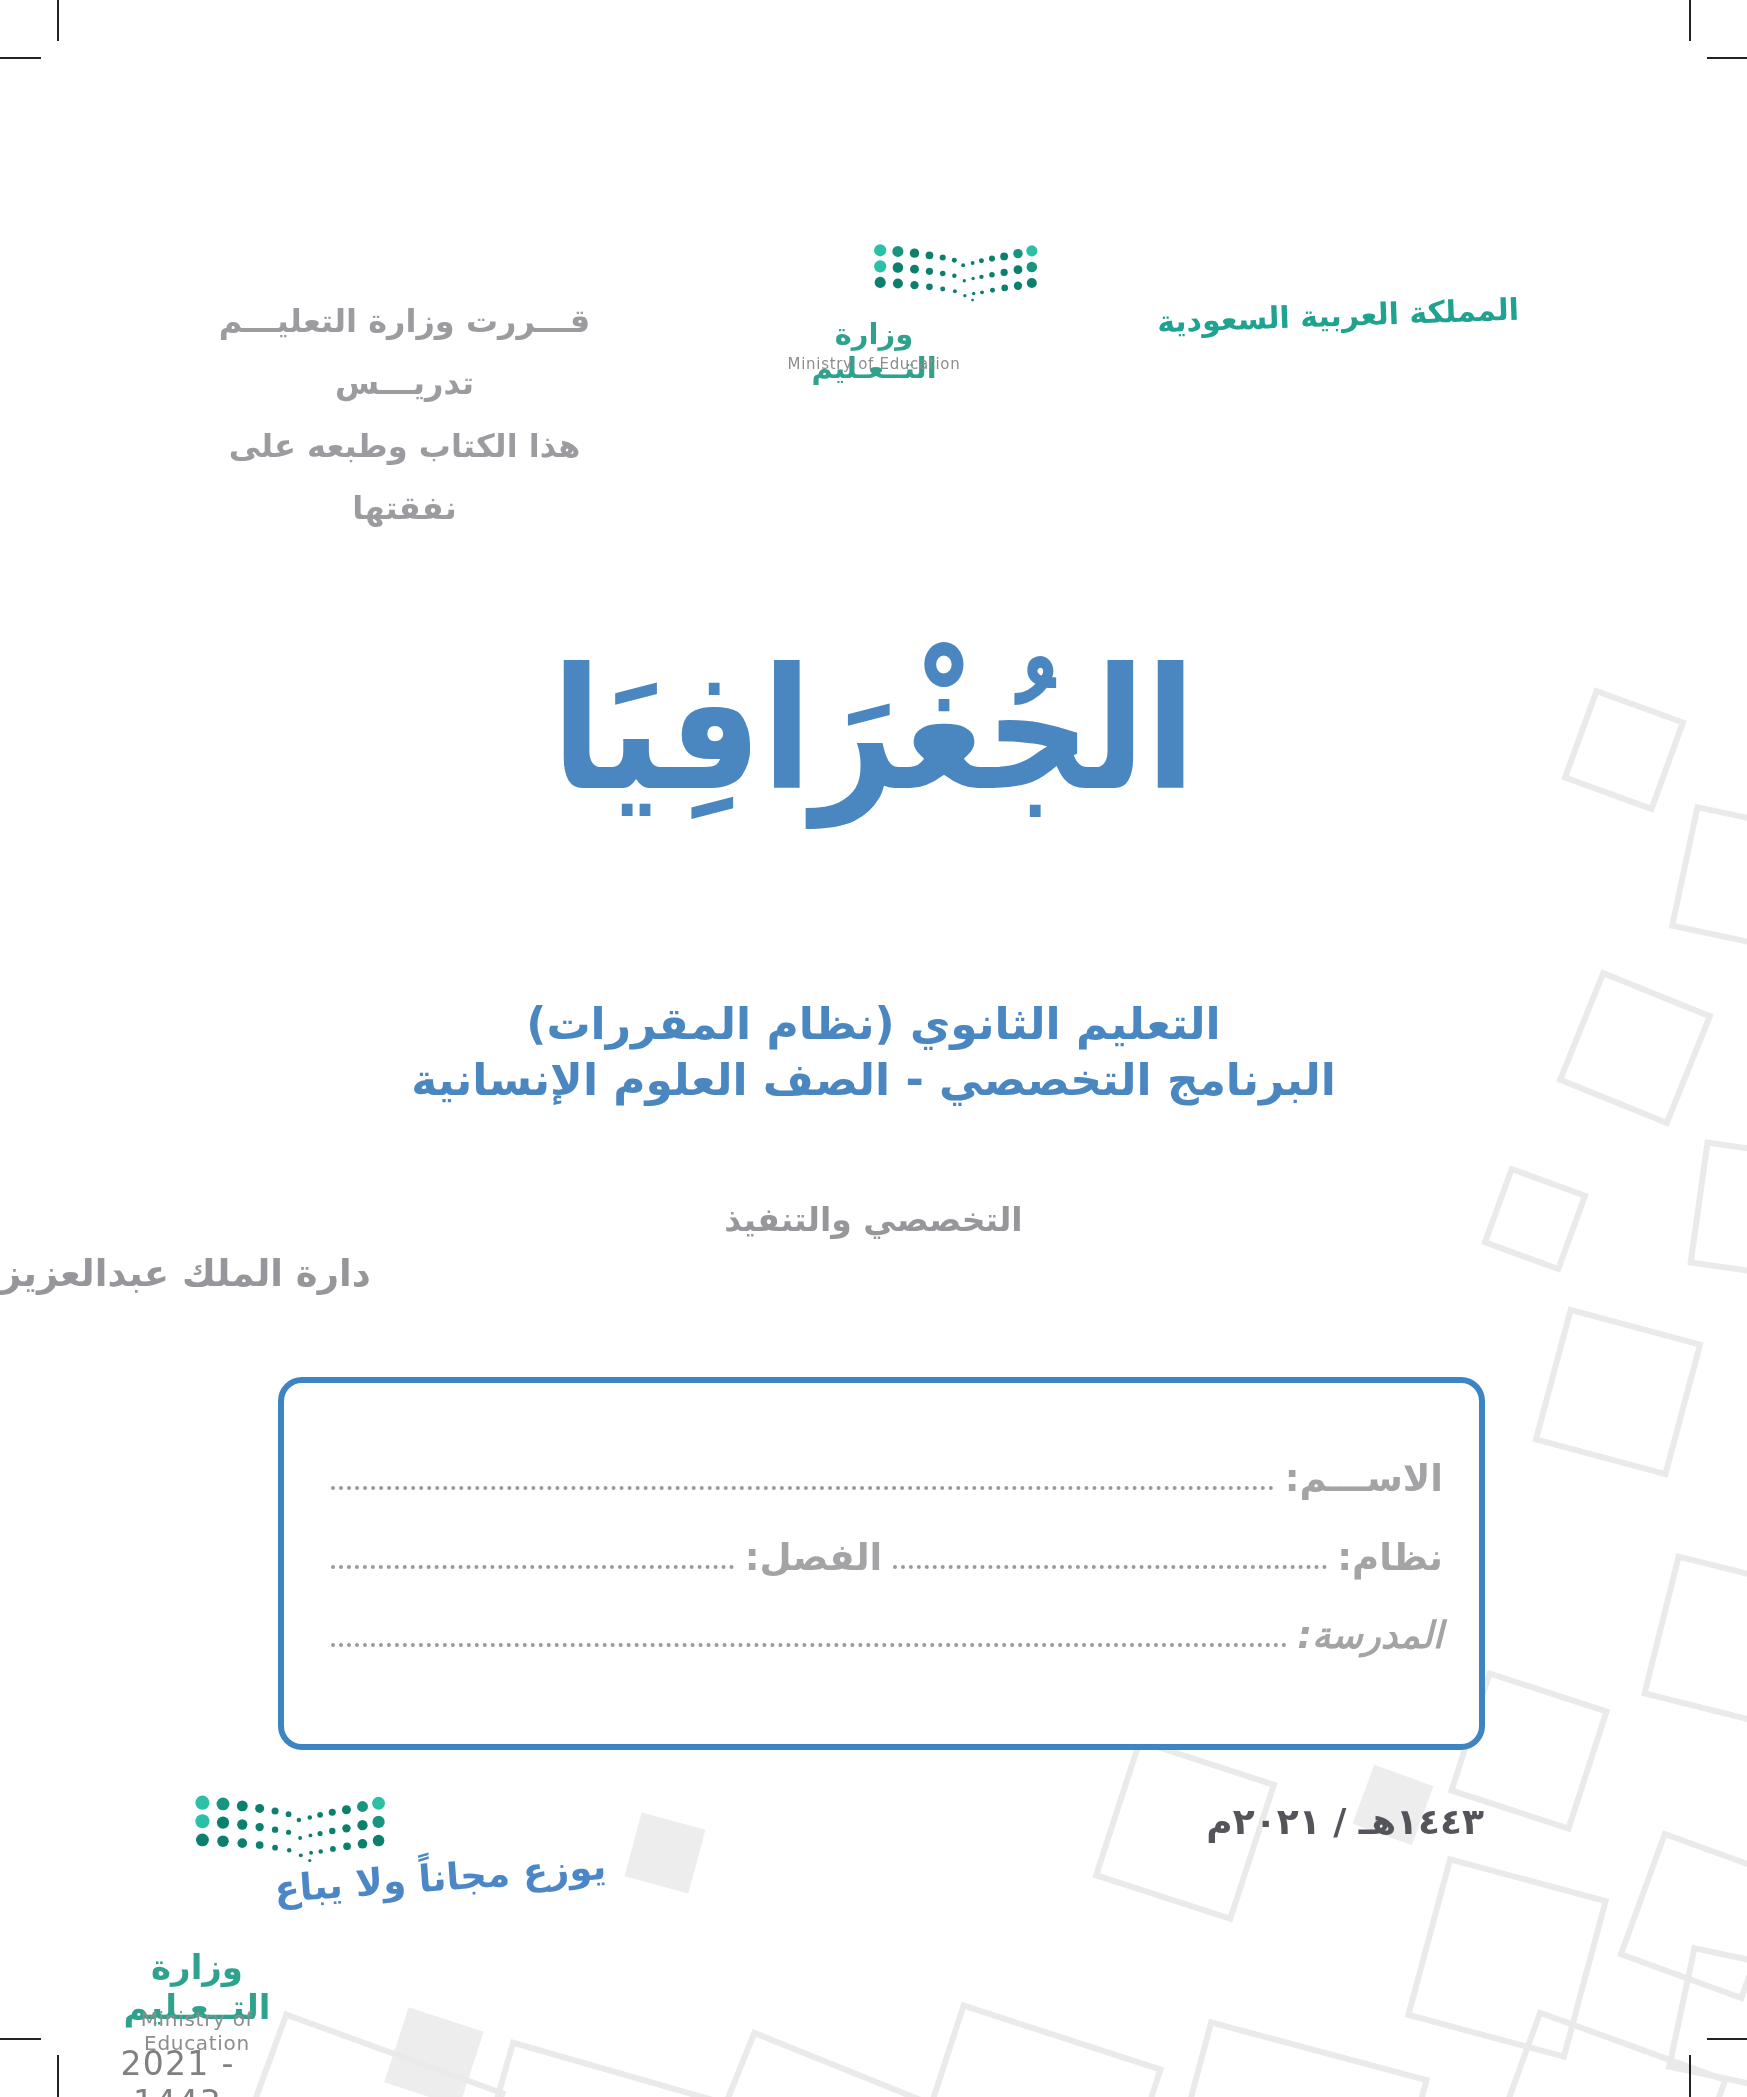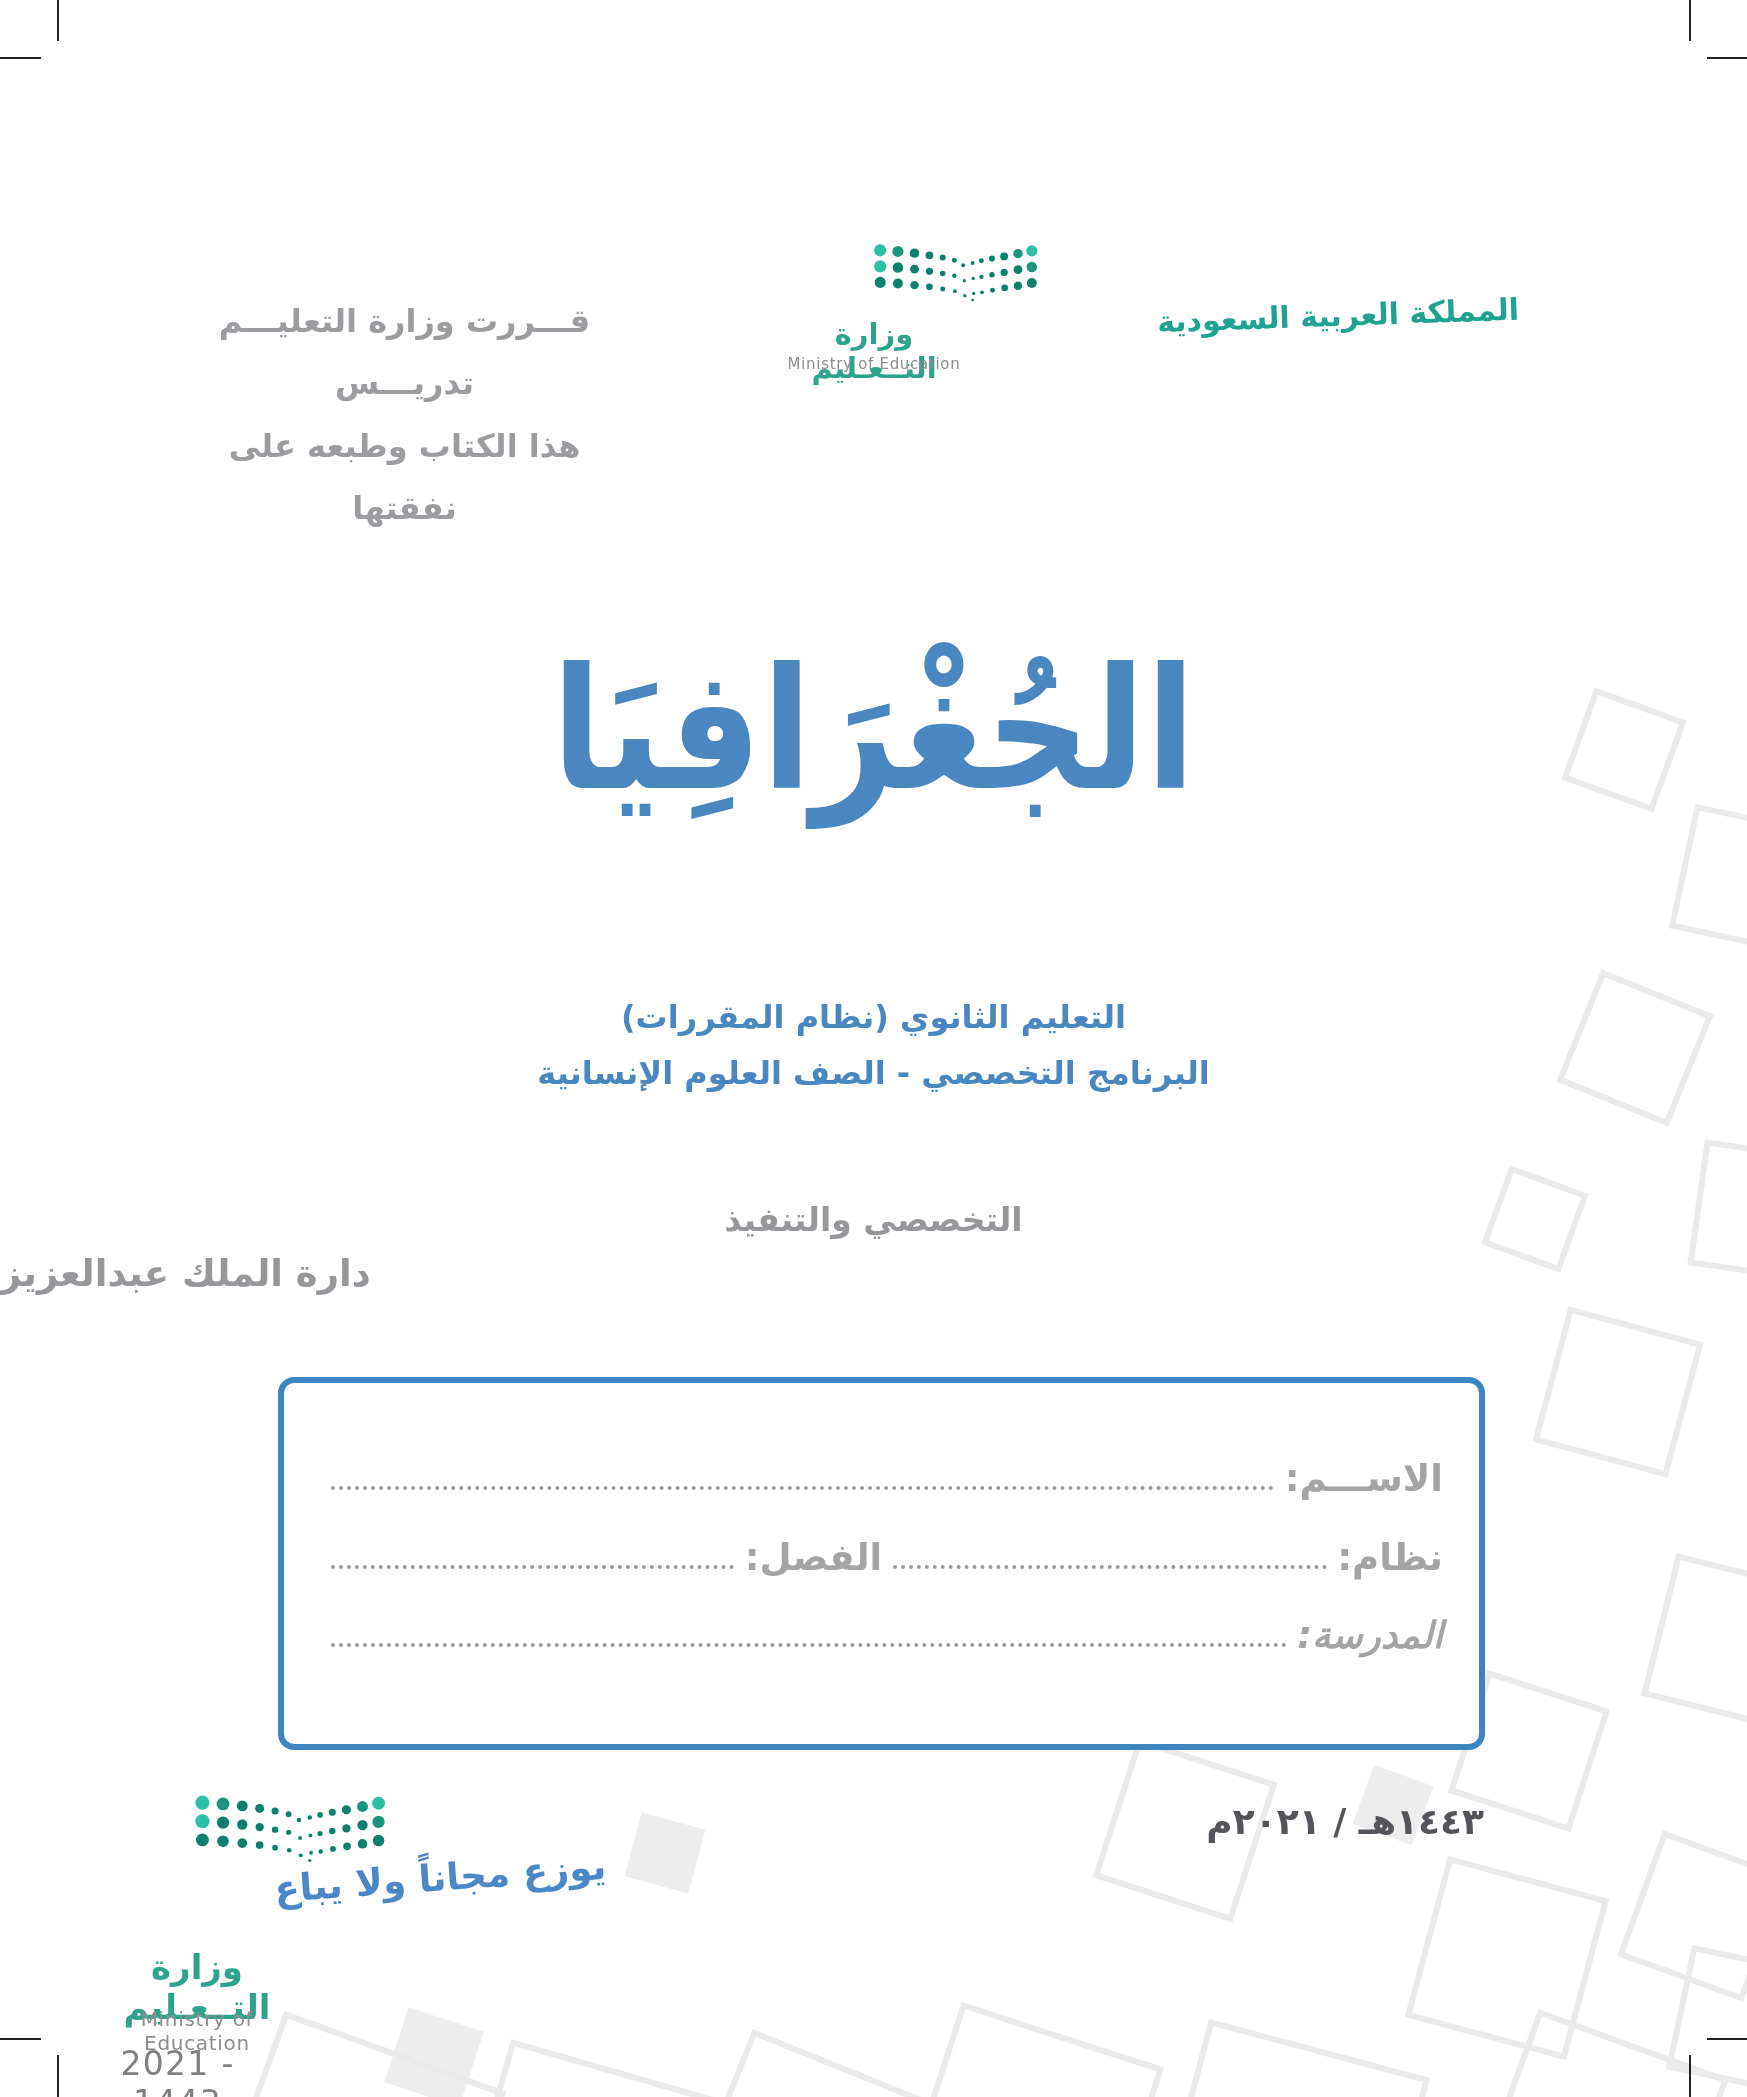--- a/index.html
+++ b/index.html
@@ -37,37 +37,37 @@
     white-space:nowrap;transform:rotate(-2deg);
   }
   
   .book-title{
     position:absolute;left:0;top:596px;width:100%;z-index:1;
     direction:rtl;text-align:center;font-weight:bold;font-size:168px;line-height:1.6;
     color:#4A86C0;transform:scaleX(.87);
   }
   .subtitle{
     position:absolute;left:0;width:100%;z-index:1;
-    direction:rtl;text-align:center;font-weight:bold;font-size:32px;color:#4A86C0;
+    direction:rtl;text-align:center;font-weight:bold;font-size:44px;color:#4A86C0;
   }
   .subtitle.l1{top:998px;}
   .subtitle.l2{top:1054px;}
   
   .credits-heading{
     position:absolute;left:0;top:1200px;width:100%;z-index:1;
     direction:rtl;text-align:center;font-weight:bold;font-size:33px;color:#97979B;
   }
   .credits-org{
     position:absolute;left:0;top:1252px;width:100%;z-index:1;
     direction:rtl;text-align:left;font-weight:bold;font-size:37px;color:#97979B;
   }
   
   .student-box{
     position:absolute;left:278px;top:1377px;width:1207px;height:373px;z-index:1;
-    border:6px solid #3D84C2;border-radius:16px;background:#ffffff;box-sizing:border-box;
+    border:6px solid #3D84C2;border-radius:24px;background:#ffffff;box-sizing:border-box;
   }
   .sb-row{
     position:absolute;left:36px;right:36px;height:55px;
     display:flex;direction:rtl;align-items:flex-end;
   }
   .sb-row.r1{top:61px;}
   .sb-row.r2{top:140px;}
   .sb-row.r3{top:218px;font-style:italic;}
   .sb-label{
     font-weight:bold;font-size:37px;color:#A4A4A6;line-height:1.05;white-space:nowrap;

